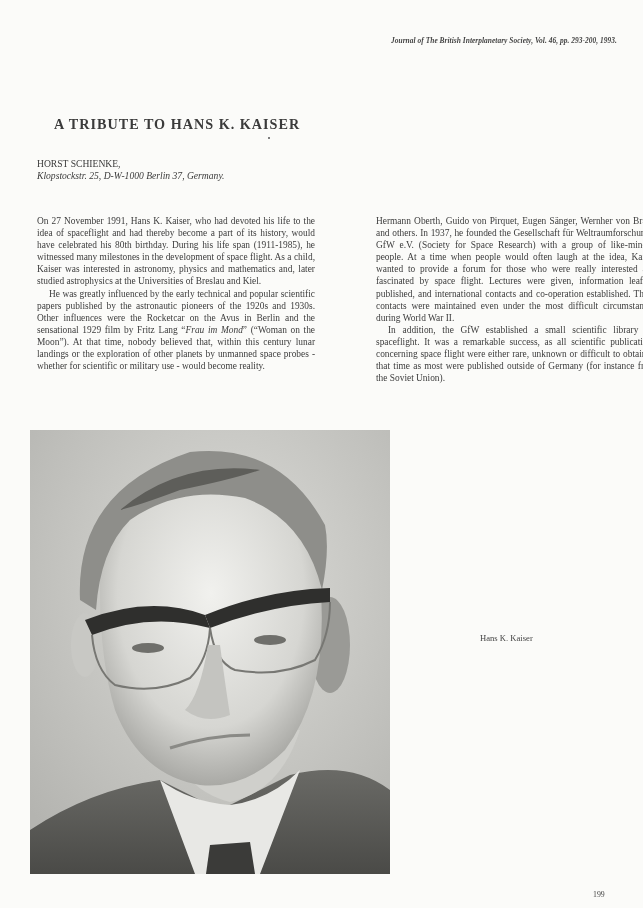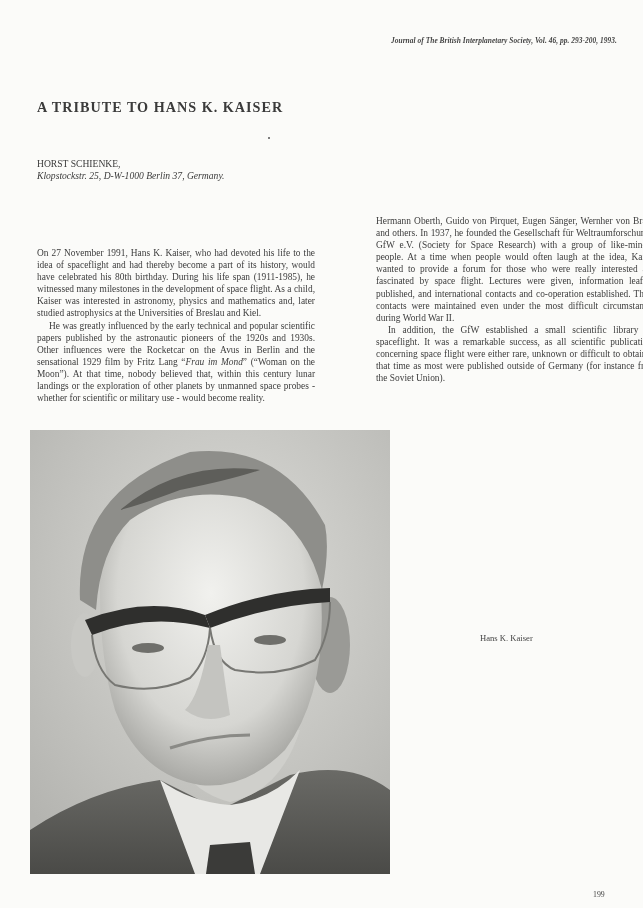--- a/index.html
+++ b/index.html
@@ -11,39 +11,39 @@
       position: relative;
     }
     .journal-header {
       position: absolute; right: 26px; top: 36px;
       font-size: 7.4px; font-style: italic; font-weight: bold;
       color: #444; letter-spacing: 0.05px;
     }
     .title {
       position: absolute; left: 37px; top: 99px;
       font-size: 14.2px; font-weight: bold; letter-spacing: 1px;
-      color: #3b3b3b; margin: 0;
+      color: #3b3b3b; margin: 17px;
     }
     .stray-dot {
       position: absolute; left: 268px; top: 137px;
       width: 2px; height: 2px; background: #555; border-radius: 1px;
     }
     .author {
       position: absolute; left: 37px; top: 158px;
       font-size: 9.6px; color: #3a3a3a; line-height: 12px;
     }
     .author .addr { font-style: italic; text-align: center; }
     .col {
       position: absolute; top: 215px; width: 278px;
       font-size: 9.4px; line-height: 12.1px; text-align: justify;
       color: #3c3c3c;
     }
     .col p { margin: 0; }
     .col p.indent { text-indent: 12px; }
-    .col-left { left: 37px; margin-top: 32px; }
+    .col-left { left: 37px; }
     .col-right { left: 336px; width: 280px; margin-left: 40px; }
     .photo {
       position: absolute; left: 30px; top: 430px; width: 360px; height: 444px;
       overflow: hidden; background: #c9c9c5;
     }
     .caption {
       position: absolute; left: 480px; top: 633px;
       font-size: 8.6px; color: #444;
     }
     .page-number {

